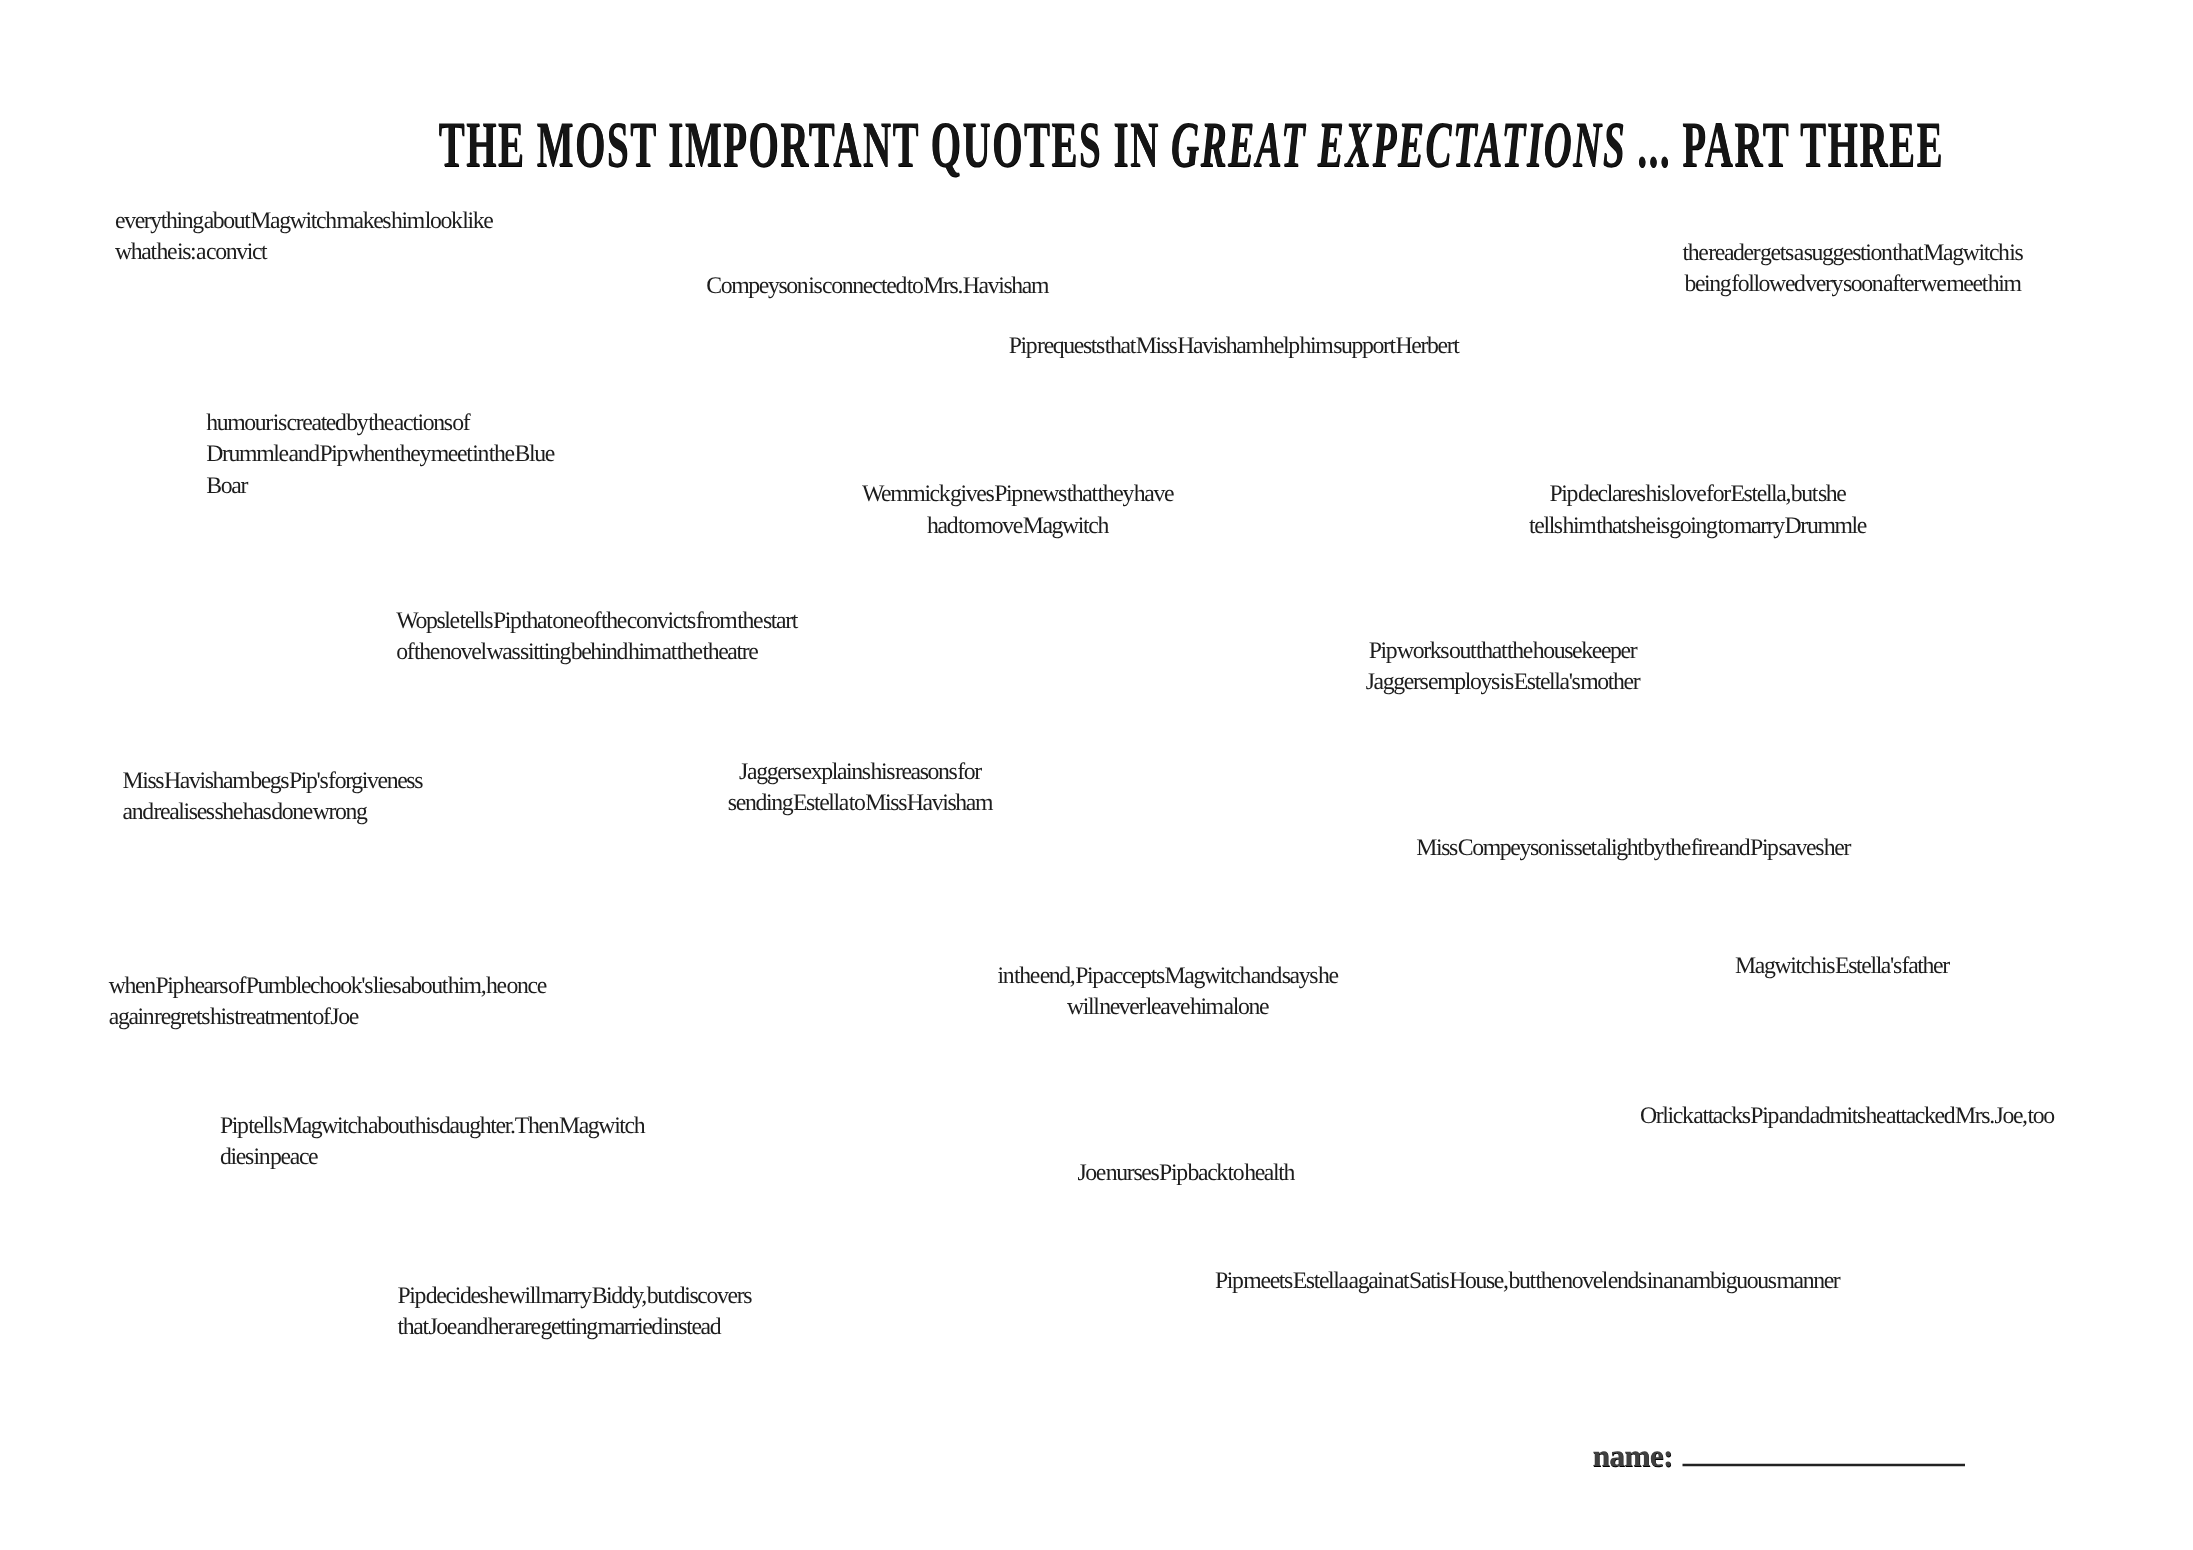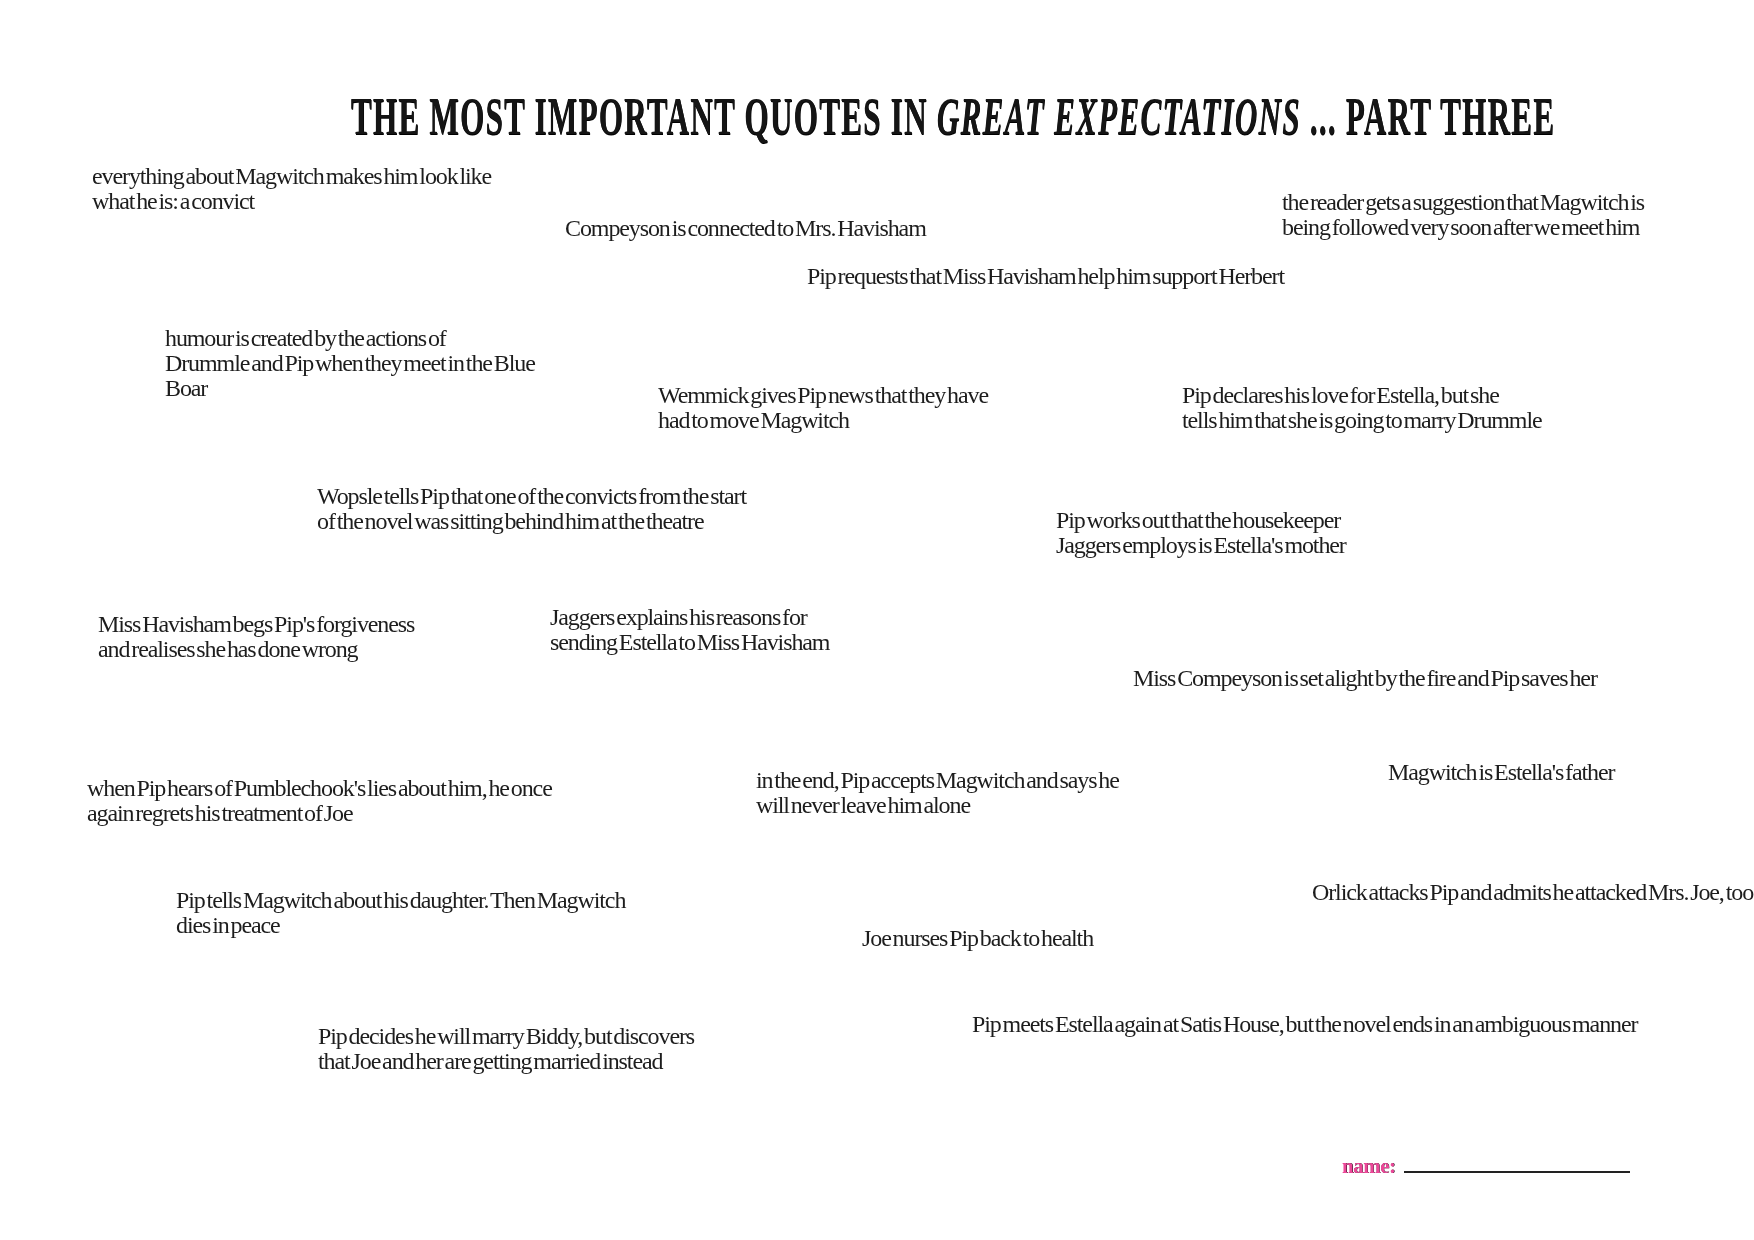--- a/index.html
+++ b/index.html
@@ -24,35 +24,35 @@
     color:#151515;
     white-space:nowrap;
     transform:scaleX(0.60);
     transform-origin:center top;
     letter-spacing:2px;
     text-shadow:0.6px 0.6px 0 #000;
   }
   .title .book { font-style:italic; }
   .note {
     position:absolute;
-    font-size:24px;
+    font-size:19px;
     line-height:25px;
     letter-spacing:-1.1px;
     word-spacing:-3px;
     white-space:nowrap;
     color:#1d1d1d;
   }
-  .note.center { }
+  .note.center { text-align:center; }
   .name-row {
     position:absolute;
-    left:1342px;
+    left:1274px;
     top:1150px;
     font-weight:bold;
-    font-size:21px;
-    color:#ec4899;
+    font-size:25px;
+    color:#404040;
     letter-spacing:-0.5px;
     text-shadow:0.4px 0.4px 0 #000;
     white-space:nowrap;
   }
   .name-line {
     display:inline-block;
     width:226px;
     height:21px;
     border-bottom:2px solid #222;
     margin-left:8px;

